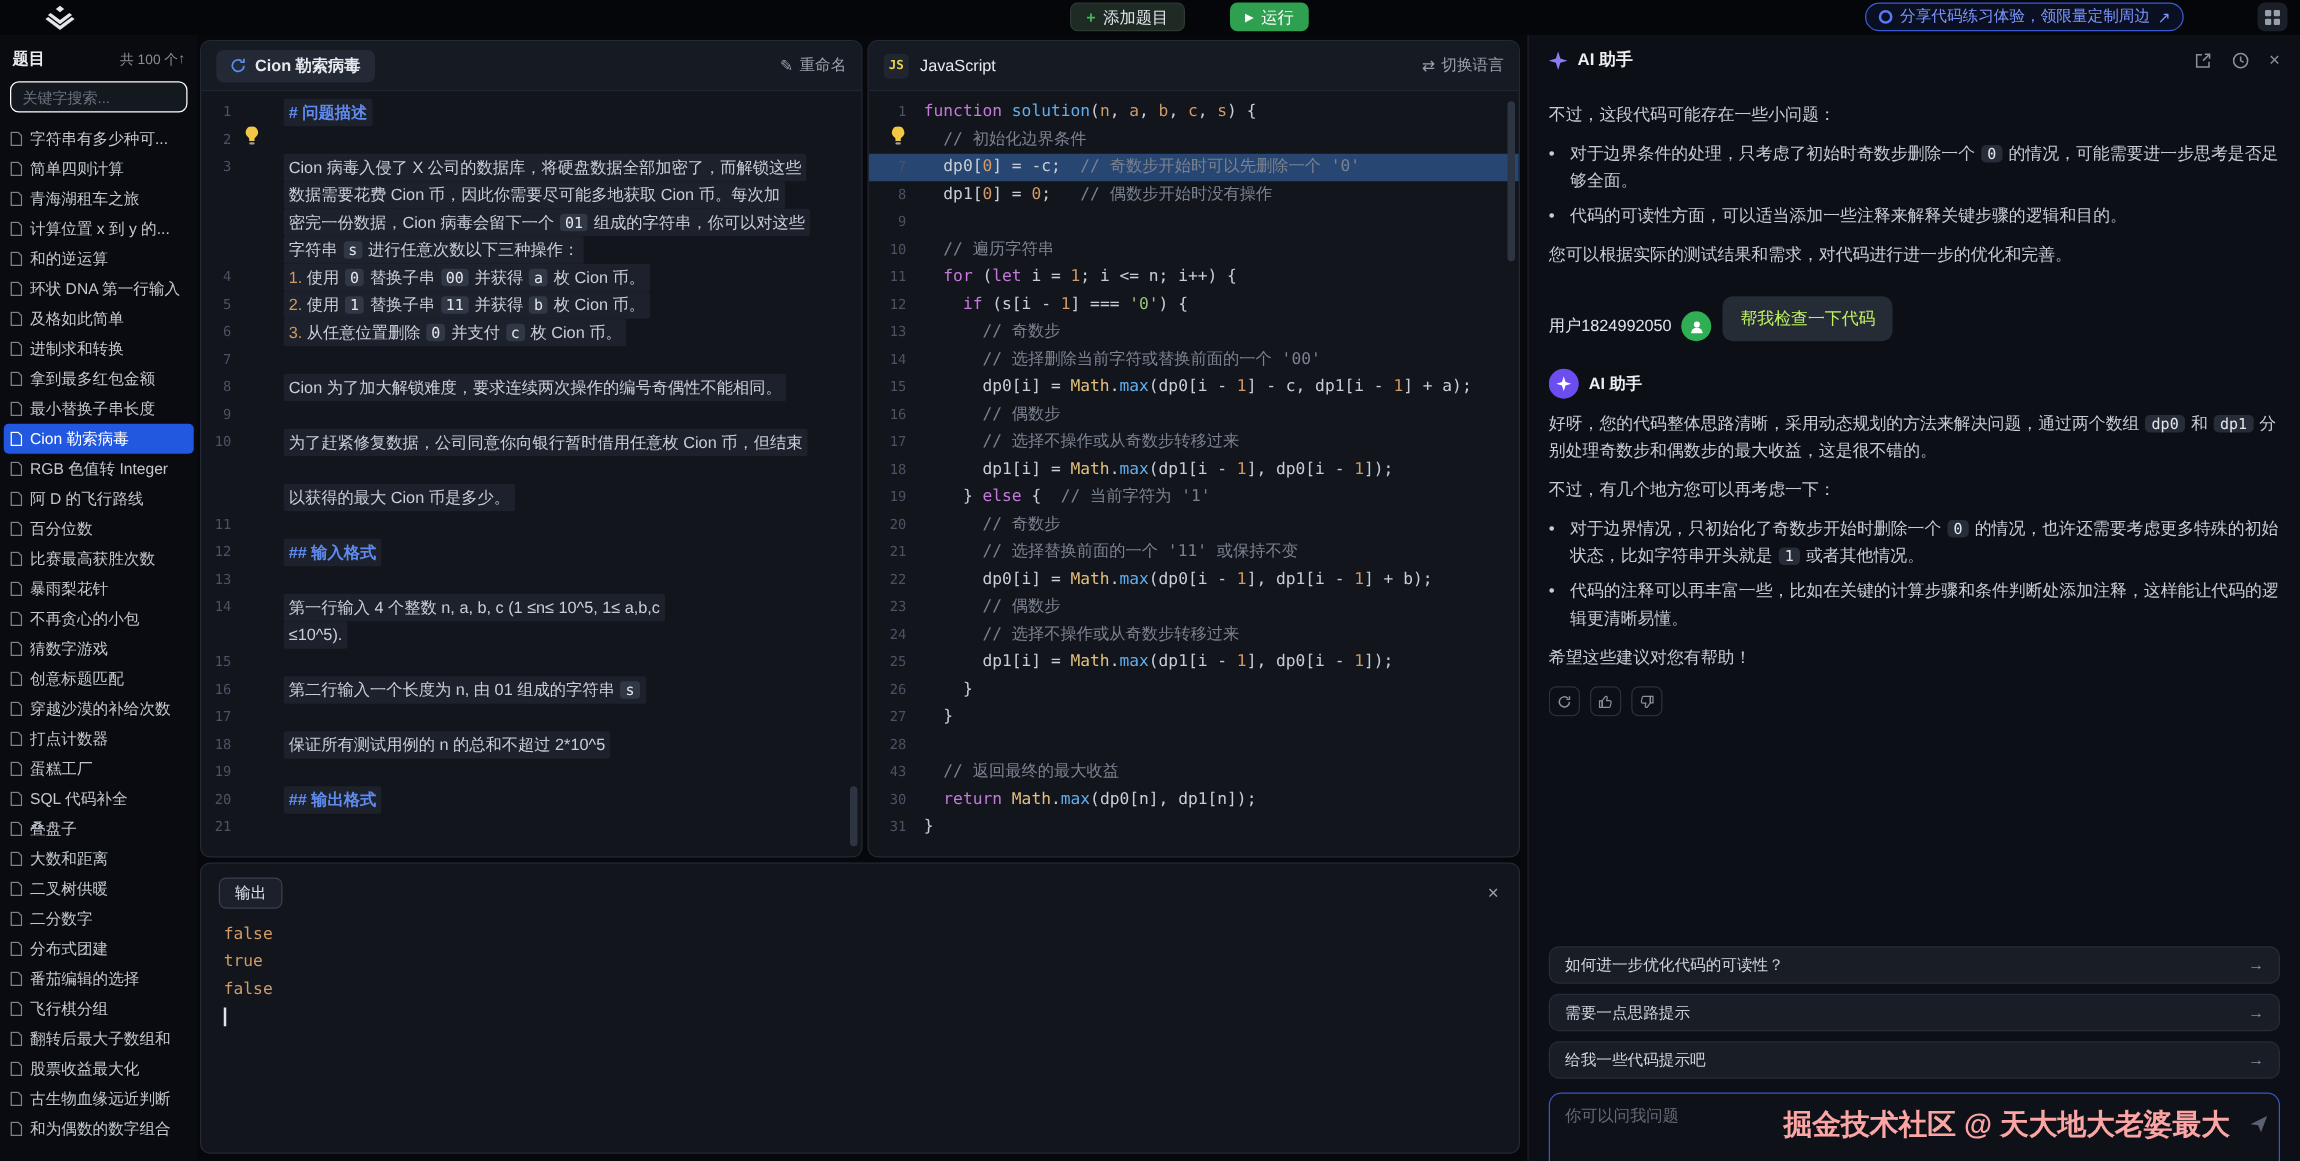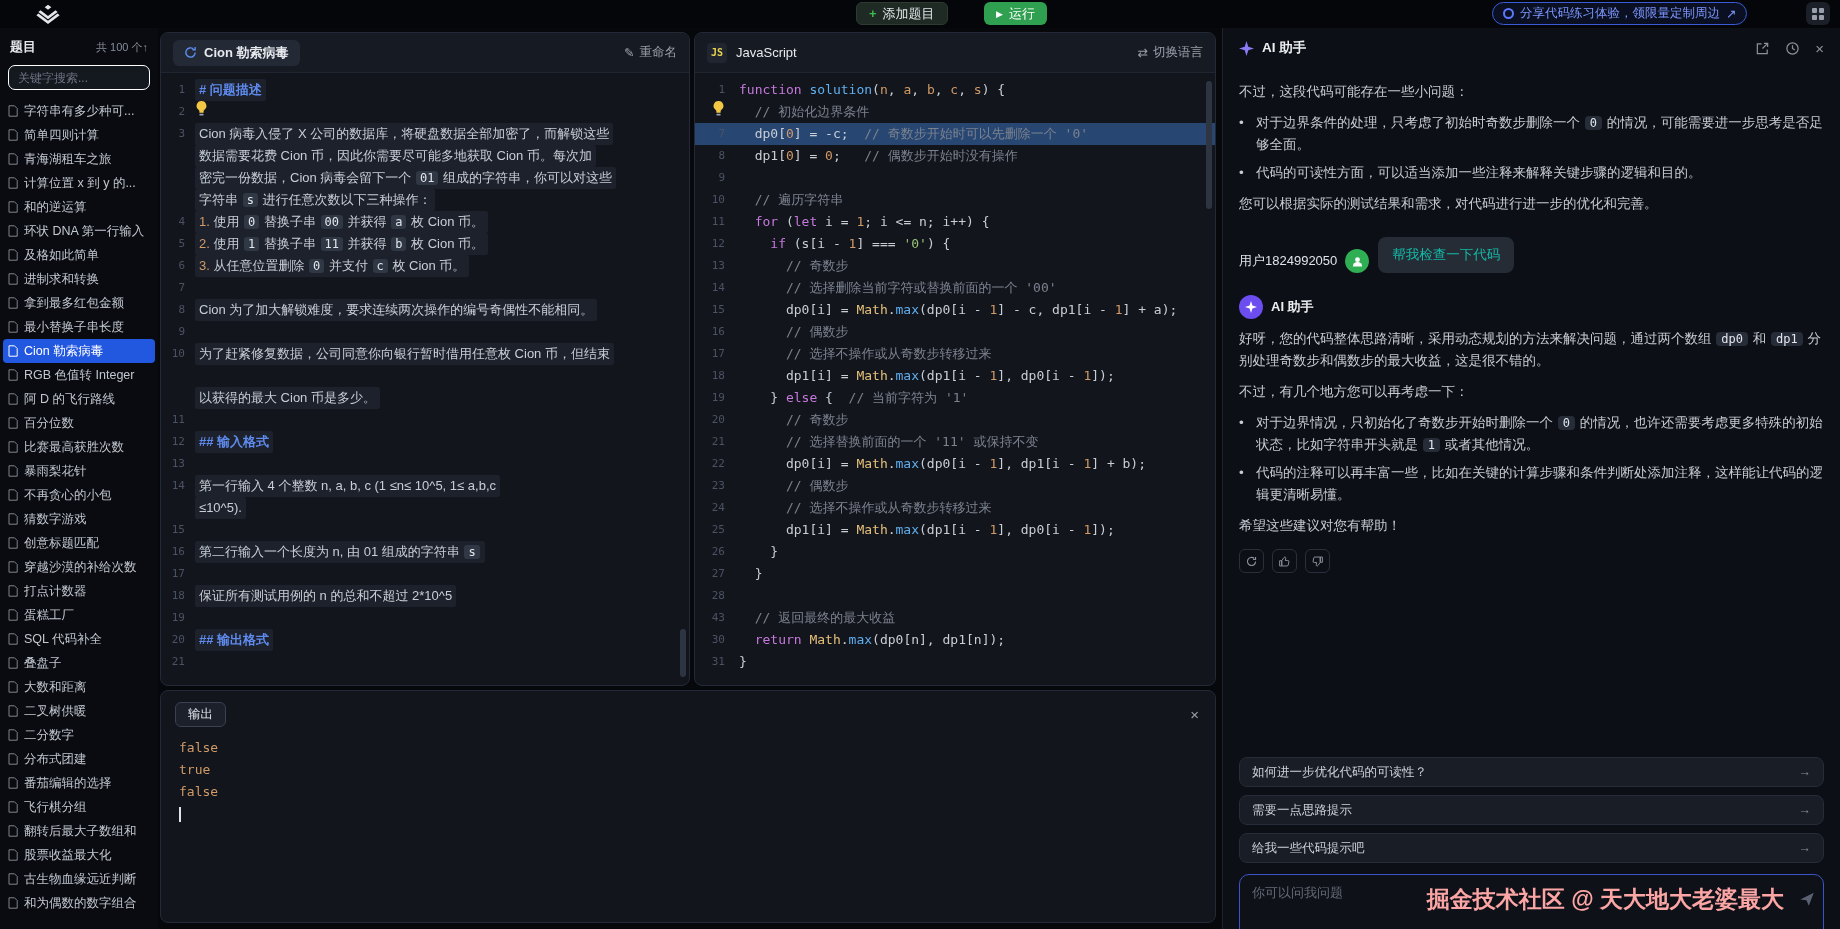--- a/index.html
+++ b/index.html
@@ -53,21 +53,21 @@
               font-family:"DejaVu Sans Mono",monospace; }
   .lang-name { margin-left:9px; font-size:13px; color:#e6e9ee; }
   .switch-lang { margin-left:auto; color:#9aa0ab; font-size:12.5px; display:flex; gap:5px; align-items:center; cursor:pointer; }
 
   
   .prows { padding-top:6px; }
   .prow { display:flex; height:22px; line-height:22px; font-size:13px; }
   .pgut { width:34px; flex:none; text-align:right; padding-right:10px; color:#4b5263; font-size:11px;
           font-family:"DejaVu Sans Mono",monospace; }
   .ptext { white-space:pre; overflow:hidden; }
-  .ptext.bg { background:#1c212b; border-radius:2px; padding:0 4px; }
+  .ptext.bg { background:#1c212b; border-radius:2px; padding:0 4px;margin-left:32px; }
   .seg-h { color:#5f8bef; font-weight:bold; }
   .seg-t { color:#c9ced6; }
   .seg-num { color:#d19a66; }
   .seg-tok { background:#313845; border-radius:3px; padding:0 4px; margin:0 1px; color:#e2e6ec;
              font-size:12px; font-family:"DejaVu Sans Mono",monospace; }
   .bulb { display:inline-flex; align-items:center; cursor:pointer; }
 
   
   .clines { padding-top:6px; font-family:"DejaVu Sans Mono",monospace; }
   .cline { display:flex; height:22px; line-height:22px; font-size:13px; white-space:pre; overflow:hidden; }
@@ -101,21 +101,21 @@
   .ai-p { margin:9px 0; }
   .ai-li { display:flex; margin:6px 0; }
   .ai-li .dot { width:17px; flex:none; }
   .chip { background:#272d38; border-radius:4px; padding:0 5px; margin:0 1px;
           font-family:"DejaVu Sans Mono",monospace; font-size:12px; color:#e2e6ec; }
   .user-block { margin-top:22px; display:flex; flex-direction:row; align-items:flex-end; gap:9px; }
   .user-meta { display:flex; align-items:center; gap:8px; font-size:13px; color:#dfe3ea; }
   .avatar { width:24px; height:24px; border-radius:50%; flex:none;
             display:flex; align-items:center; justify-content:center; }
   .user-avatar { background:#2fae54; }
-  .user-bubble { background:#262c35; border-radius:8px; padding:7px 14px; font-size:13.5px; color:#14b8a6; }
+  .user-bubble { background:#262c35; border-radius:8px; padding:7px 14px; font-size:13.5px; color:#bef264; }
   .ai-block-head { display:flex; align-items:center; gap:8px; margin:22px 0 2px; }
   .ai-avatar { background:#6b4df0; }
   .ai-name { font-size:13px; font-weight:bold; color:#eceef2; }
   .ai-actions { display:flex; gap:8px; margin-top:12px; }
   .ai-action { width:25px; height:24px; border:1px solid #2a303b; border-radius:6px;
                display:flex; align-items:center; justify-content:center; cursor:pointer; }
   .ai-suggest { position:absolute; left:16px; right:16px; top:729px; display:flex;
                 flex-direction:column; gap:8px; }
   .pill { height:30px; background:#181d26; border:1px solid #262c38; border-radius:8px; display:flex;
           align-items:center; padding:0 12px; font-size:12.5px; color:#cfd3da; cursor:pointer; }

